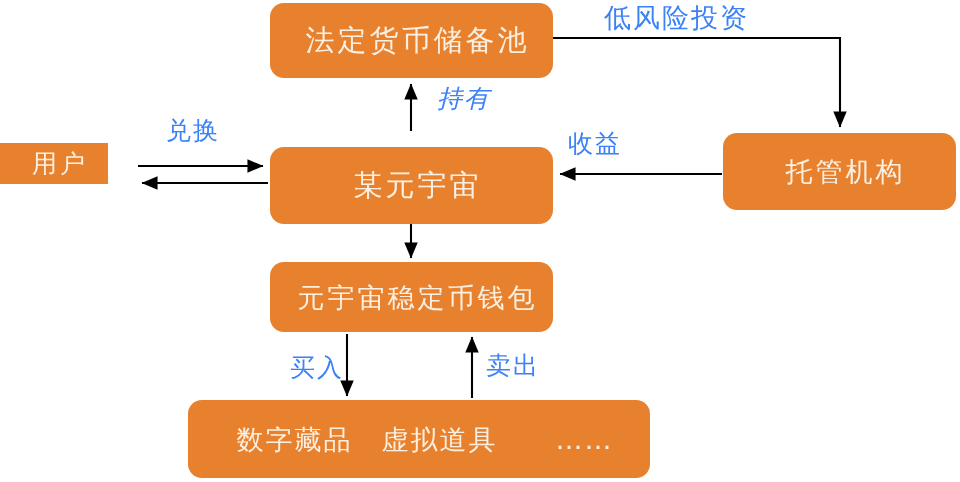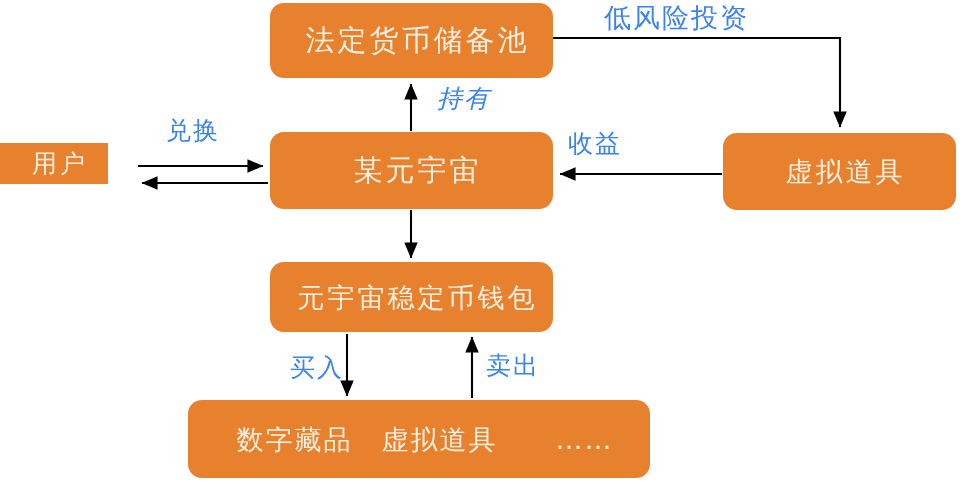--- a/index.html
+++ b/index.html
@@ -47,21 +47,21 @@
   }
   .node.sharp {
     border-radius: 0;
   }
   
   #node-reserve-pool {
     left: 270px; top: 3px; width: 283px; height: 75px;
     font-size: 29px;
   }
   #node-metaverse {
-    left: 270px; top: 132px; width: 283px; height: 77px;
+    left: 270px; top: 147px; width: 283px; height: 77px;
     font-size: 29px;
   }
   #node-user {
     left: 0px; top: 143px; width: 108px; height: 41px;
     font-size: 25px;
   }
   #node-custodian {
     left: 723px; top: 133px; width: 233px; height: 77px;
     font-size: 27px;
   }
@@ -132,21 +132,21 @@
       <path d="M472,398 L472,337" fill="none" stroke="#000000" stroke-width="2.1" marker-end="url(#arrow)"></path>
     </g>
   </svg>
 
   <div class="node round" id="node-reserve-pool">法定货币储备池</div>
 
   <div class="node round" id="node-metaverse">某元宇宙</div>
 
   <div class="node sharp" id="node-user">用户</div>
 
-  <div class="node round" id="node-custodian">虚拟道具</div>
+  <div class="node round" id="node-custodian">托管机构</div>
 
   <div class="node round" id="node-assets">数字藏品　虚拟道具　　……</div>
 
   <div class="node round" id="node-wallet">元宇宙稳定币钱包</div>
 
   <div class="edge-label" id="label-low-risk">低风险投资</div>
 
   <div class="edge-label" id="label-hold">持有</div>
 
   <div class="edge-label" id="label-exchange">兑换</div>

